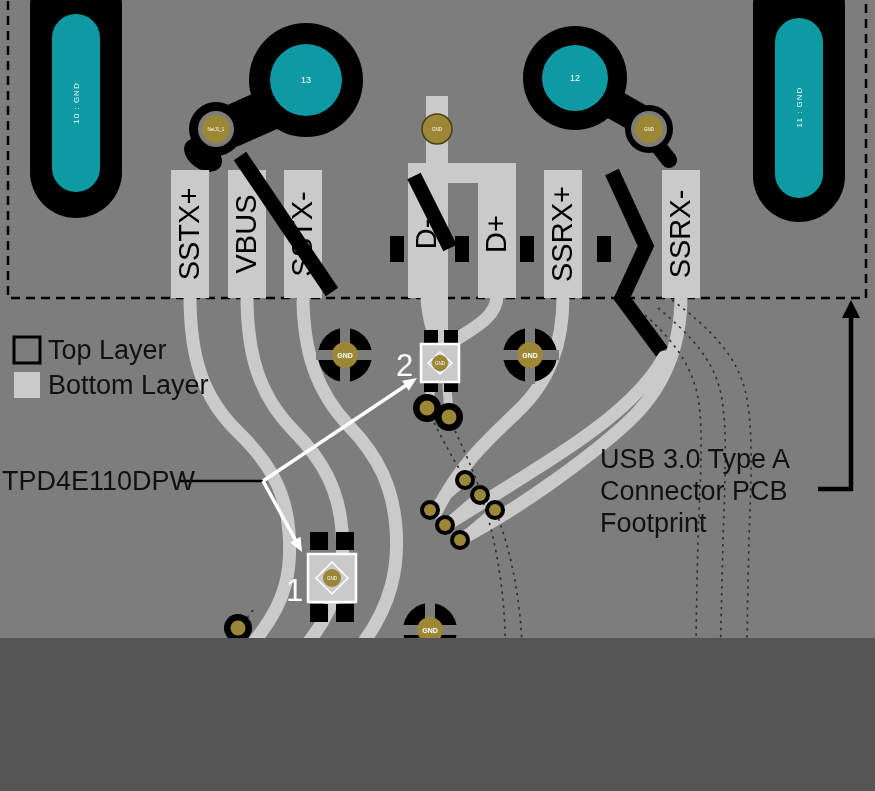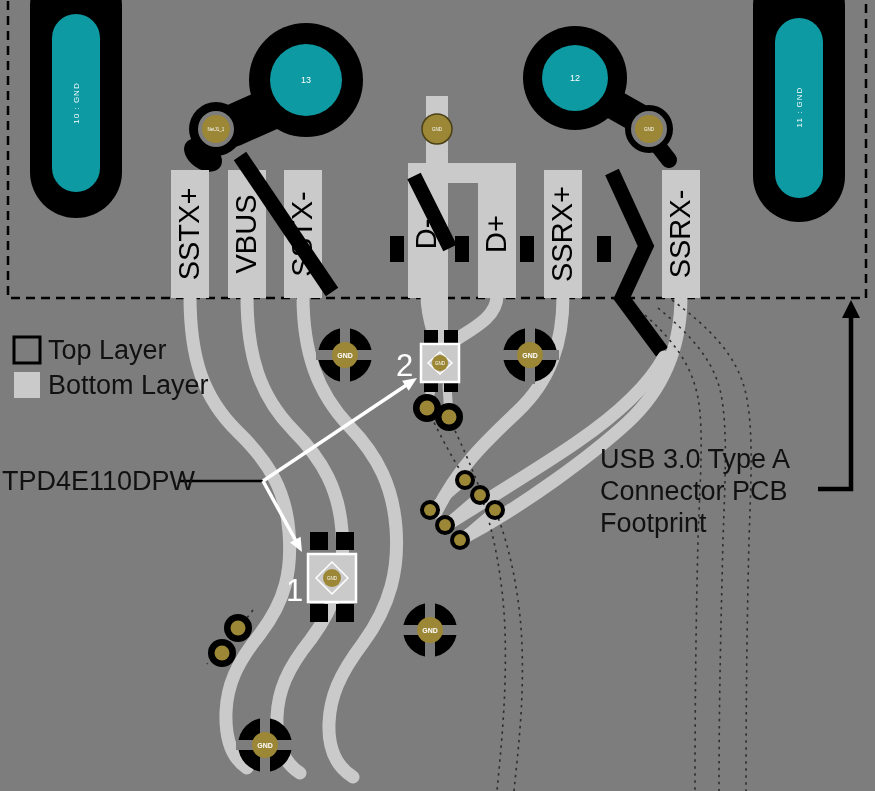--- a/index.html
+++ b/index.html
@@ -1,16 +1,16 @@
 <!DOCTYPE html>
 <html><head>
 <meta charset="utf-8">
 <style>
   html,body{margin:0;padding:0;background:#555;}
-  .stage{width:875px;height:791px;position:relative;overflow:hidden;}
+  .stage{width:875px;height:638px;position:relative;overflow:hidden;}
   svg{display:block;}
   text{font-family:"Liberation Sans",sans-serif;}
   .padlbl{font-size:29px;fill:#000;text-anchor:middle;}
   .lbl{font-size:27px;fill:#111;}
   .numlbl{font-size:31px;fill:#fff;}
   .vialbl{font-size:7px;font-weight:bold;fill:#fff;text-anchor:middle;}
   .tinylbl{font-size:4.5px;fill:#fff;text-anchor:middle;}
   .circlbl{font-size:9px;fill:#fff;text-anchor:middle;}
   .holelbl{font-size:8px;fill:#fff;text-anchor:middle;letter-spacing:1px;}
   .trace{stroke:#cacaca;stroke-width:13;fill:none;stroke-linecap:round;}

